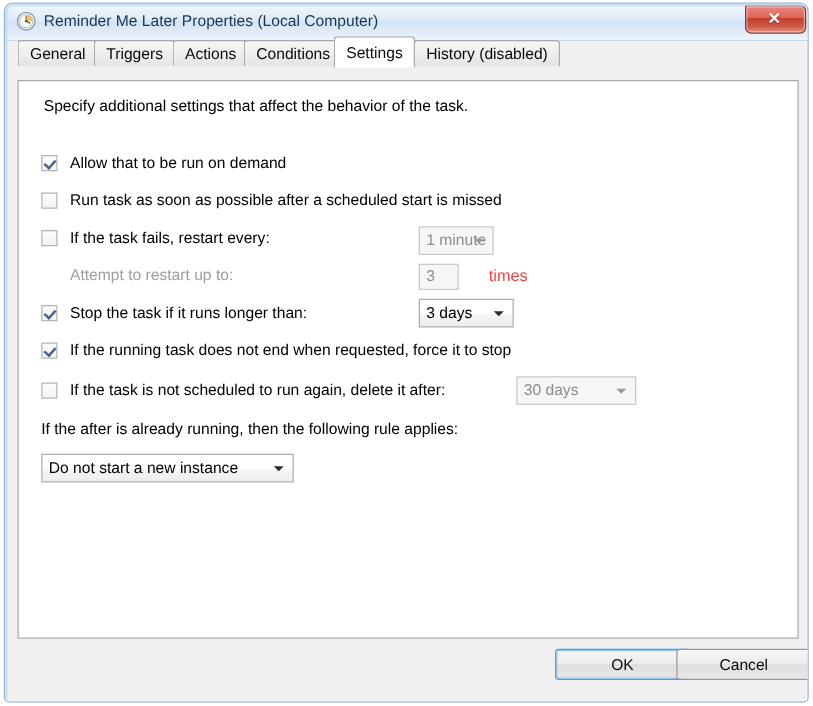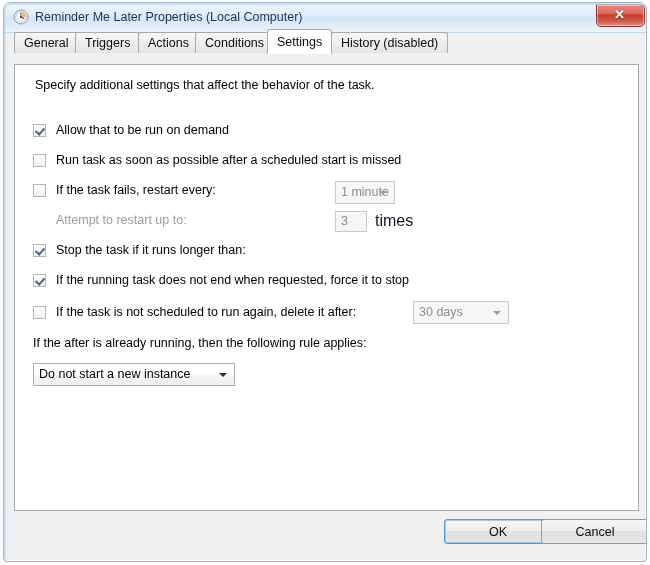--- a/index.html
+++ b/index.html
@@ -220,24 +220,25 @@
   }
   .spin-text {
     position: absolute;
     left: 5px; top: 0;
     line-height: 19px;
     font-size: 12.5px;
     color: #8d8d8d;
   }
   .times-label {
     position: absolute;
-    font-size: 16px;
-    color: #0f172a;
+    font-size: 13px;
+    color: #ef4444;
     line-height: 17px;
     white-space: nowrap;
+    margin-left: 16px;
   }
 
   .rule-text {
     position: absolute;
     left: 18px;
     font-size: 12.5px;
     color: #000;
     white-space: nowrap;
   }
 
@@ -318,20 +319,24 @@
     </div>
     <div class="spin" style="left:320px; top:146px;">
       <div class="spin-text">3</div>
     </div>
     <div class="times-label" style="left:360px; top:147px;">times</div>
 
     <div class="row" style="top:177px;">
       <div class="cb checked"></div>
       <div class="row-label">Stop the task if it runs longer than:</div>
     </div>
+    <div class="combo" style="left:320px; top:174px; width:76px;">
+      <div class="combo-text">3 days</div>
+      <div class="combo-arrow"></div>
+    </div>
 
     <div class="row" style="top:207px;">
       <div class="cb checked"></div>
       <div class="row-label">If the running task does not end when requested, force it to stop</div>
     </div>
 
     <div class="row" style="top:239px;">
       <div class="cb"></div>
       <div class="row-label">If the task is not scheduled to run again, delete it after:</div>
     </div>

